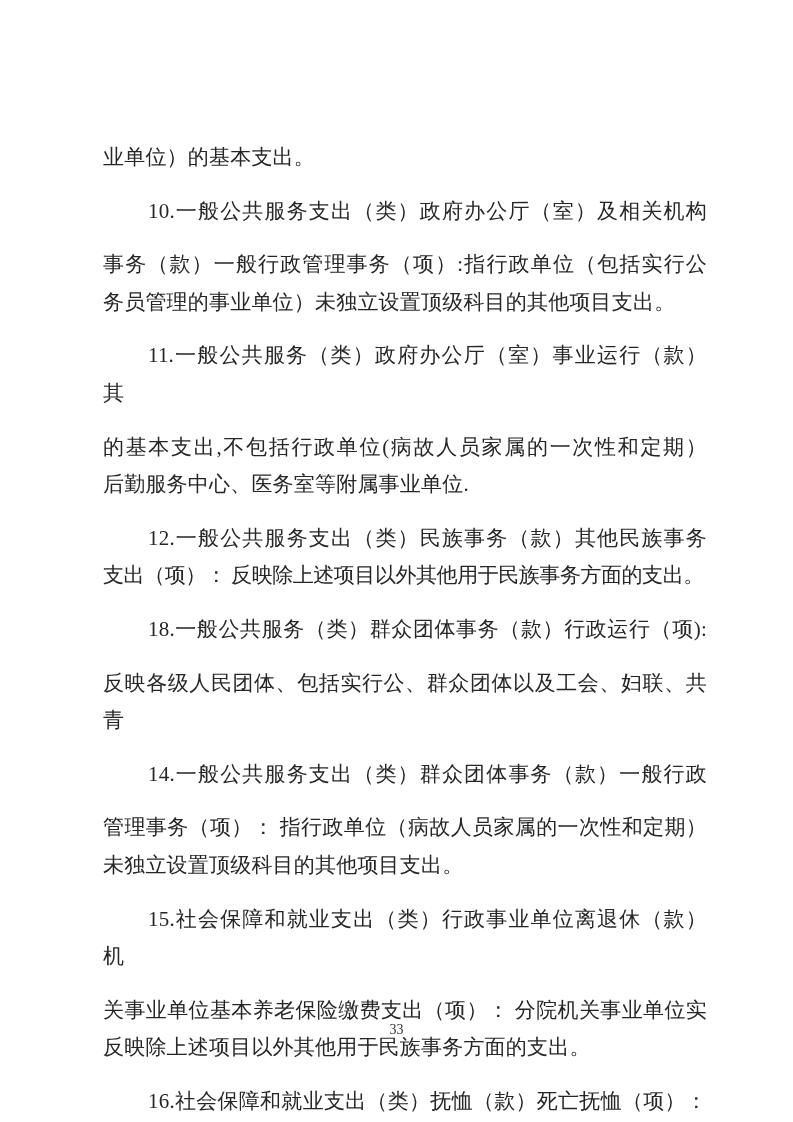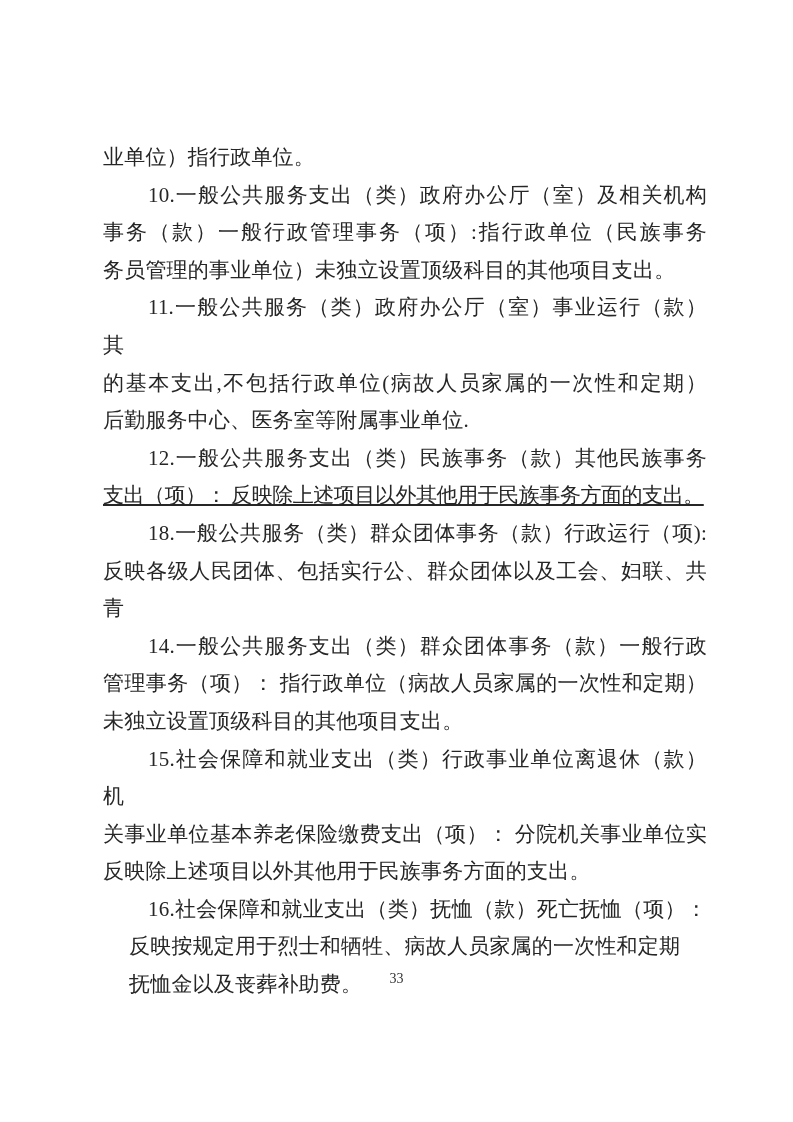--- a/index.html
+++ b/index.html
@@ -33,49 +33,49 @@
     text-indent: 45px;
   }
   
   .hang {
     margin-left: 26px;
   }
   
   .just {
     text-align: justify;
     text-align-last: justify;
+    margin-top: 16px;
   }
   
   .tight {
     letter-spacing: -0.45px;
     white-space: nowrap;
-    text-decoration: underline;
   }
   .plain {
     white-space: nowrap;
   }
   .footer {
     position: absolute;
-    top: 971px;
+    top: 1022px;
     left: 0;
     width: 100%;
     text-align: center;
     font-size: 14px;
     color: #333333;
     font-family: "Liberation Serif", "DejaVu Serif", serif;
   }
 </style>
 </head>
 <body>
 
 <div class="page">
   <div class="content">
-    <div class="line plain">业单位）指行政单位。</div>
+    <div class="line plain">业单位）的基本支出。</div>
     <div class="line first just">10.一般公共服务支出（类）政府办公厅（室）及相关机构</div>
-    <div class="line just">事务（款）一般行政管理事务（项）:指行政单位（民族事务</div>
+    <div class="line just">事务（款）一般行政管理事务（项）:指行政单位（包括实行公</div>
     <div class="line plain">务员管理的事业单位）未独立设置顶级科目的其他项目支出。</div>
     <div class="line first just">11.一般公共服务（类）政府办公厅（室）事业运行（款）　 其</div>
     <div class="line just">的基本支出,不包括行政单位(病故人员家属的一次性和定期）</div>
     <div class="line plain">后勤服务中心、医务室等附属事业单位.</div>
     <div class="line first just">12.一般公共服务支出（类）民族事务（款）其他民族事务</div>
     <div class="line tight">支出（项）： 反映除上述项目以外其他用于民族事务方面的支出。</div>
     <div class="line first just">18.一般公共服务（类）群众团体事务（款）行政运行（项):</div>
     <div class="line just">反映各级人民团体、包括实行公、群众团体以及工会、妇联、共青</div>
     <div class="line first just">14.一般公共服务支出（类）群众团体事务（款）一般行政</div>
     <div class="line just">管理事务（项）： 指行政单位（病故人员家属的一次性和定期）</div>

